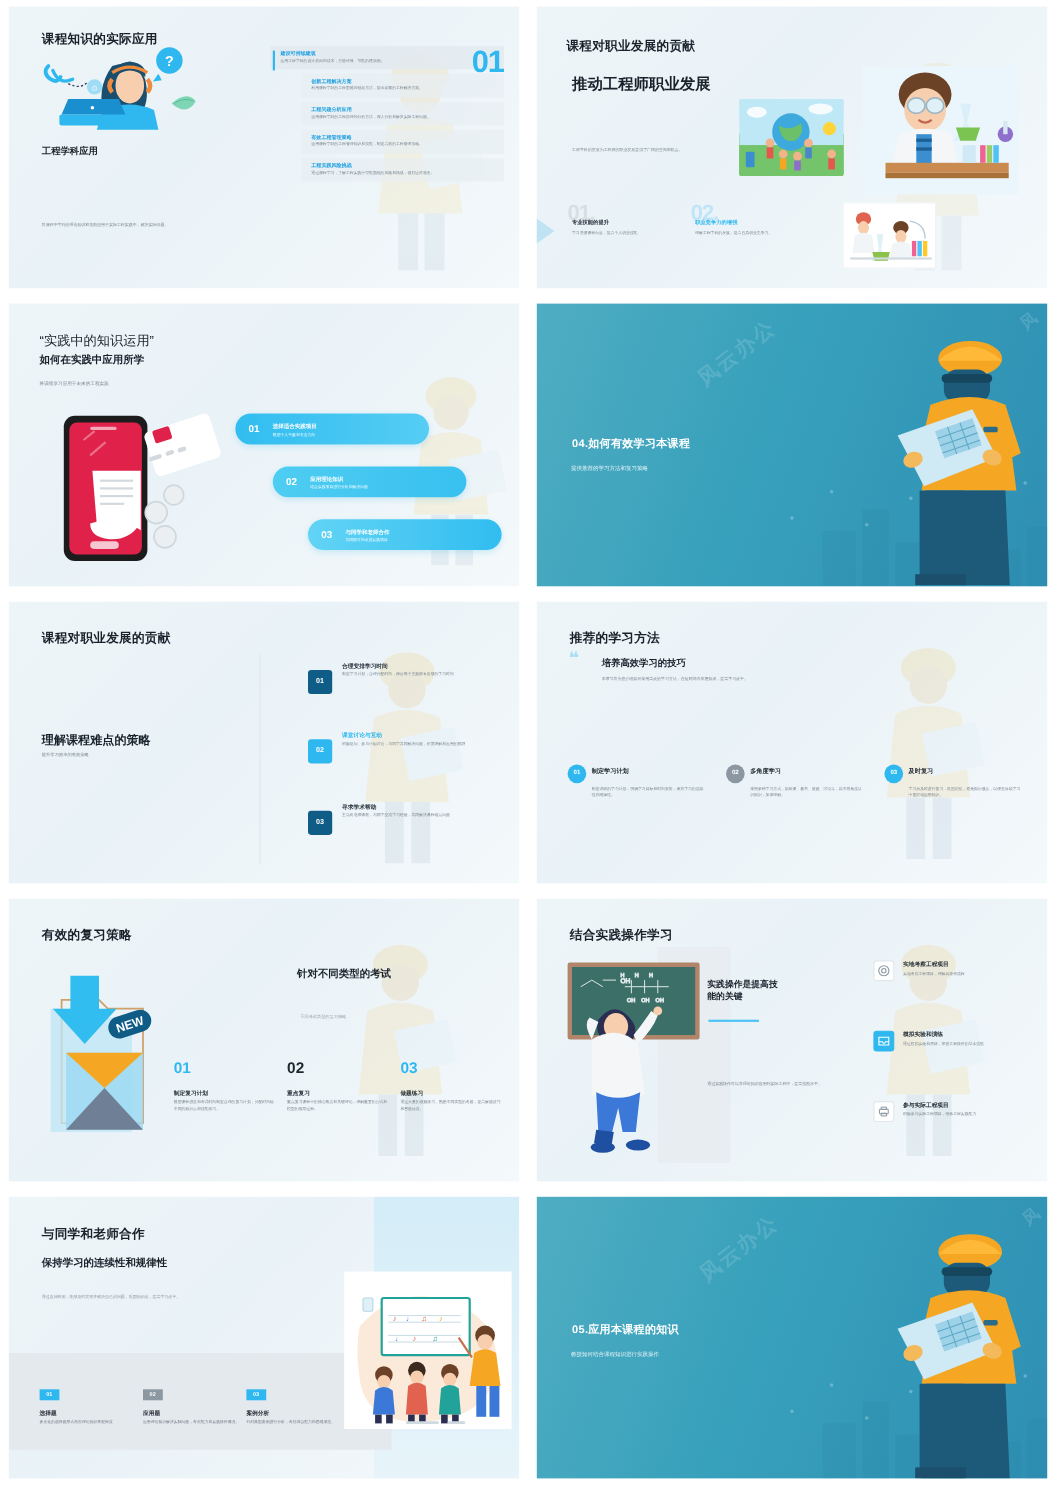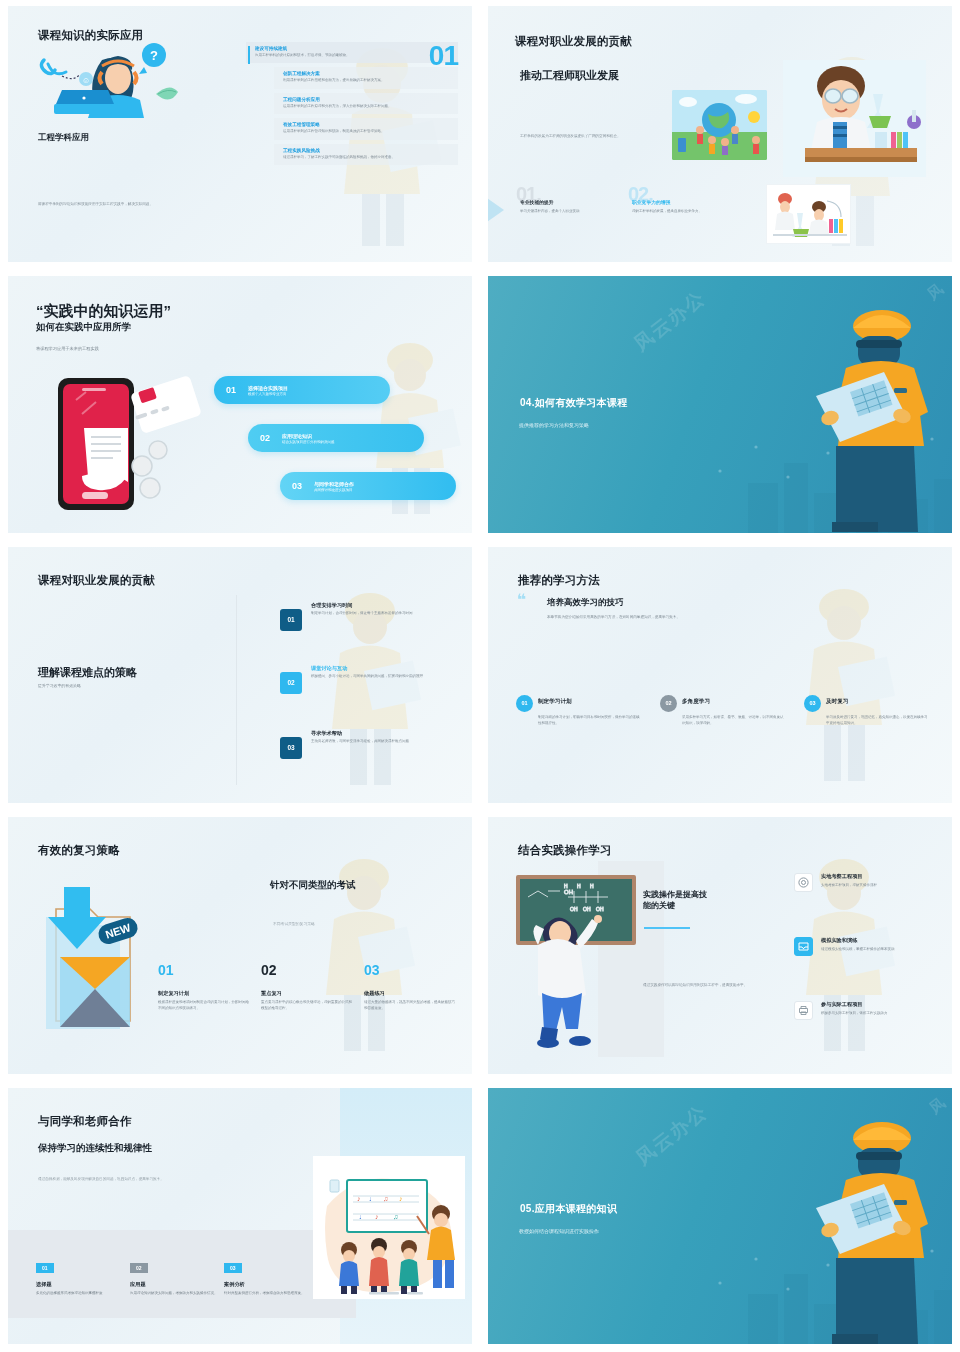--- a/index.html
+++ b/index.html
@@ -28,33 +28,33 @@
   .acc-item { position:relative; margin-bottom:4px; padding:4px 6px 5px 9px; background:rgba(231,238,242,.72); }
   .acc-item.first { background:rgba(226,234,239,.9); }
   .acc-item .bar { position:absolute; left:2px; top:4px; width:2.2px; height:18px; background:#2fb8ef; }
   .acc-item h4 { font-size:4.6px; color:#1f9fe0; font-weight:bold; margin-bottom:2px; }
   .acc-item p { font-size:3.5px; color:#7b8790; line-height:1.55; }
   .acc-ind { margin-left:28px; width:184px; }
   .bignum { position:absolute; right:14px; top:36px; font-size:28px; font-weight:bold; color:#2fb8ef; letter-spacing:-1px; line-height:1; }
 
   
   .s2-title{ position:absolute; left:27px; top:28px; }
-  .s2-h2 { position:absolute; left:32px; top:62px; font-size:11px; font-weight:bold; color:#19222b; }
+  .s2-h2 { position:absolute; left:32px; top:62px; font-size:14px; font-weight:bold; color:#19222b; }
   .s2-p  { position:absolute; left:32px; top:128px; width:122px; }
   .s2-img1{ position:absolute; left:184px; top:84px; width:95px; height:70px; border-radius:2px;
             background:linear-gradient(180deg,#bfe6f7 0%,#d6f0fb 45%,#7fc77a 46%,#64b85c 100%); overflow:hidden;}
   .s2-img2{ position:absolute; left:295px; top:54px; width:143px; height:117px; overflow:hidden;}
   .s2-img3{ position:absolute; left:278px; top:178px; width:85px; height:60px; background:#fff; border:1px solid #eef3f6; overflow:hidden;}
   .s2-kpi { position:absolute; top:193px; width:86px; }
   .s2-kpi h5 { font-size:4.8px; font-weight:bold; margin-bottom:4px; }
   .s2-kpi p { font-size:3.5px; color:#7b8790; line-height:1.6; }
   .ghostnum { position:absolute; font-size:20px; font-weight:bold; line-height:1; letter-spacing:-1px; }
 
   
-  .s3-t1 { position:absolute; left:28px; top:26px; font-size:15px; font-weight:bold; color:#19222b;text-align:right;}
+  .s3-t1 { position:absolute; left:28px; top:26px; font-size:12px; font-weight:normal; color:#19222b;text-align:right;}
   .s3-t2 { position:absolute; left:28px; top:45px; font-size:9.5px; font-weight:bold; color:#19222b;}
   .s3-p  { position:absolute; left:28px; top:70px; font-size:4.2px; color:#7b8790;}
   .pill { position:absolute; height:28px; border-radius:14px; display:flex; align-items:center;
           box-shadow:0 2px 6px rgba(47,184,239,.22); }
   .pill .n { width:34px; text-align:center; font-size:9px; font-weight:bold; color:#fff; }
   .pill .tx h6 { font-size:5px; font-weight:bold; color:#fff; margin-bottom:1.5px; }
   .pill .tx p { font-size:3.5px; color:rgba(255,255,255,.93); }
   .s3-illu{ position:absolute; left:30px; top:92px; width:170px; height:150px; }
 
   

